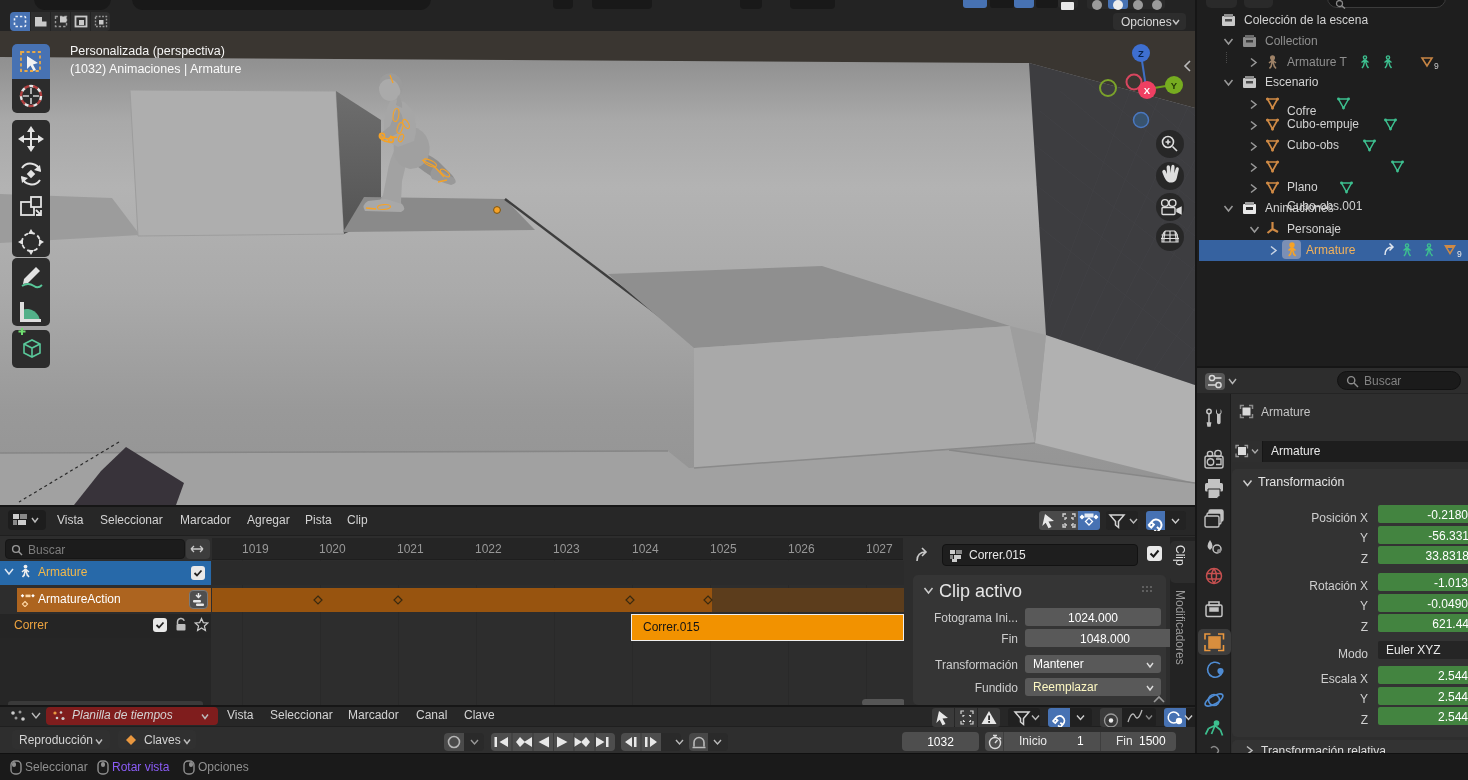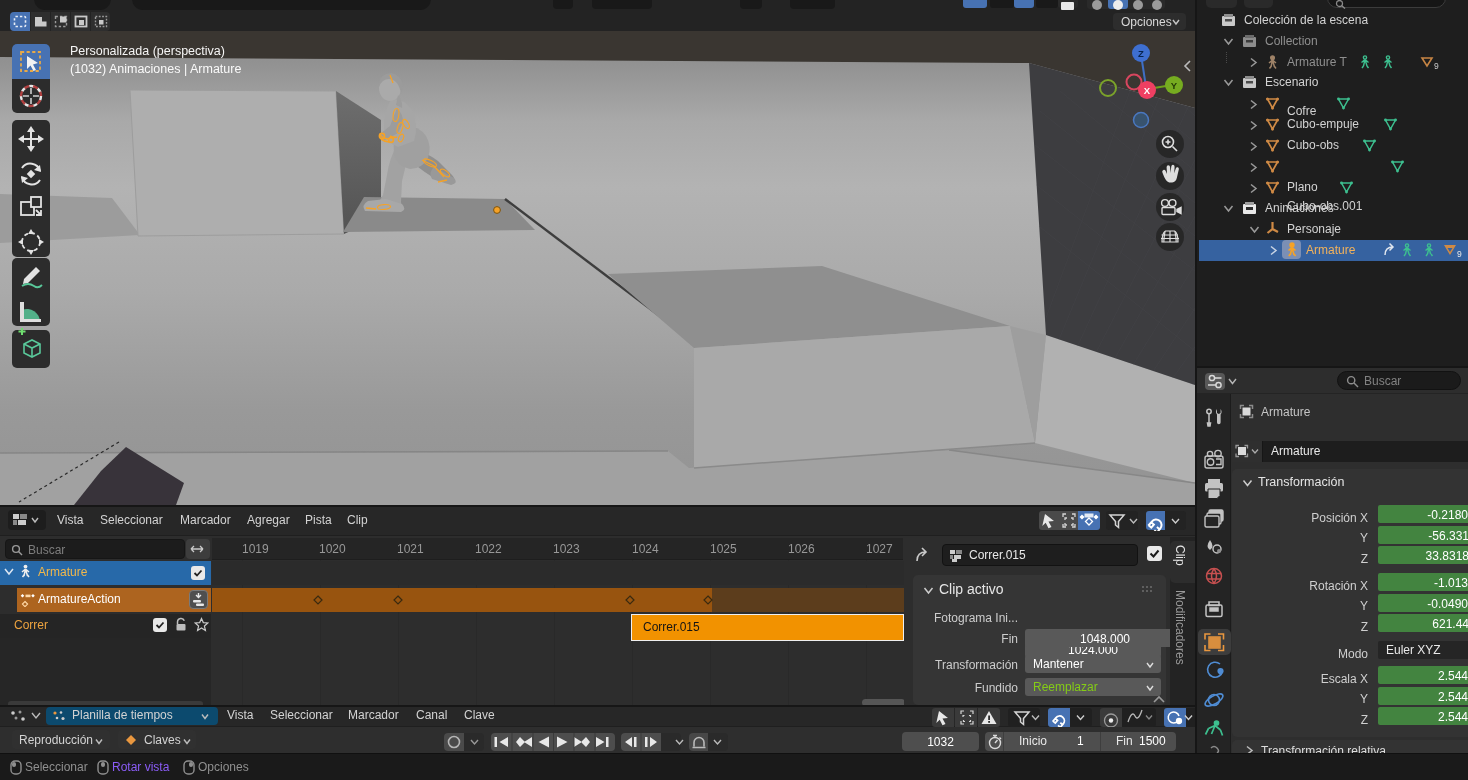--- a/index.html
+++ b/index.html
@@ -410,49 +410,49 @@
     <div class="abs" style="left:243px;top:9px;width:15px;height:15px;background:#e9e9e9;border-radius:3px;">
       <svg width="15" height="15" viewBox="0 0 15 15">
             <path d="M3.5 7.5 L6.5 10.5 L11.5 4.5" fill="none" stroke="#1a1a1a" stroke-width="2"></path>
           </svg>
     </div>
 
     <div class="abs" style="left:9px;top:38px;width:253px;height:130px;background:#353535;border-radius:5px;">
       <svg class="abs" style="left:10px;top:10px;" width="11" height="10" viewBox="0 0 11 10">
             <path d="M1.5 3 L5.5 8 L9.5 3" fill="none" stroke="#ccc" stroke-width="1.5"></path>
           </svg>
-      <span class="txt" style="position:absolute;left:26px;top:6px;color:#e6e6e6;font-size:14px;">Clip activo</span>
+      <span class="txt" style="position:absolute;left:26px;top:6px;color:#e6e6e6;font-size:18px;">Clip activo</span>
       <svg class="abs" style="left:228px;top:10px;" width="14" height="9" viewBox="0 0 14 9">
             <g fill="#6e6e6e">
               <circle cx="2" cy="2" r="1"></circle>
               <circle cx="6" cy="2" r="1"></circle>
               <circle cx="10" cy="2" r="1"></circle>
               <circle cx="2" cy="6" r="1"></circle>
               <circle cx="6" cy="6" r="1"></circle>
               <circle cx="10" cy="6" r="1"></circle>
             </g>
           </svg>
       <span class="txt" style="position:absolute;left:0px;top:36px;width:105px;text-align:right;color:#cdcdcd;">Fotograma  Ini...</span>
-      <div class="abs" style="left:112px;top:33px;width:136px;height:18px;background:#595959;border-radius:3px;text-align:center;margin-top:32px;">
+      <div class="abs" style="left:112px;top:33px;width:136px;height:18px;background:#595959;border-radius:3px;text-align:center;">
         <span class="txt" style="color:#fff;line-height:18px;">1024.000</span>
       </div>
       <span class="txt" style="position:absolute;left:0px;top:57px;width:105px;text-align:right;color:#cdcdcd;">Fin</span>
       <div class="abs" style="left:112px;top:54px;width:160px;height:18px;background:#595959;border-radius:3px;text-align:center;">
         <span class="txt" style="color:#fff;line-height:18px;">1048.000</span>
       </div>
       <span class="txt" style="position:absolute;left:0px;top:83px;width:105px;text-align:right;color:#cdcdcd;">Transformación</span>
       <div class="abs" style="left:112px;top:80px;width:136px;height:18px;background:#595959;border-radius:3px;">
         <span class="txt" style="position:absolute;left:8px;top:2px;color:#fff;">Mantener</span>
         <svg class="abs" style="left:120px;top:6px;" width="10" height="8" viewBox="0 0 10 8">
               <path d="M2 2 L5 6 L8 2" fill="none" stroke="#ddd" stroke-width="1.4"></path>
             </svg>
       </div>
       <span class="txt" style="position:absolute;left:0px;top:106px;width:105px;text-align:right;color:#cdcdcd;">Fundido</span>
       <div class="abs" style="left:112px;top:103px;width:136px;height:18px;background:#595959;border-radius:3px;">
-        <span class="txt" style="position:absolute;left:8px;top:2px;color:#84cc16;">Reemplazar</span>
+        <span class="txt" style="position:absolute;left:8px;top:2px;color:#fef9c3;">Reemplazar</span>
         <svg class="abs" style="left:120px;top:6px;" width="10" height="8" viewBox="0 0 10 8">
               <path d="M2 2 L5 6 L8 2" fill="none" stroke="#ddd" stroke-width="1.4"></path>
             </svg>
       </div>
     </div>
     <svg class="abs" style="left:248px;top:158px;" width="14" height="9" viewBox="0 0 14 9">
           <path d="M2 7 L7 2 L12 7" fill="none" stroke="#999" stroke-width="1.6"></path>
         </svg>
   </div>
 
@@ -465,21 +465,21 @@
 
 <div class="abs" id="timeline" style="left:0;top:705px;width:1195px;height:48px;background:#2e2e2e;">
   <div class="abs" style="left:0;top:0;width:1195px;height:22px;background:#272727;border-bottom:1px solid #1f1f1f;"></div>
   <svg class="abs" style="left:8px;top:3px;" width="36" height="16" viewBox="0 0 36 16">
     <circle cx="5" cy="5" r="1.8" fill="#ccc"></circle>
         <circle cx="12" cy="4" r="1.5" fill="#999"></circle>
         <circle cx="8" cy="10" r="1.5" fill="#999"></circle>
         <circle cx="15" cy="11" r="1.8" fill="#ccc"></circle>
     <path d="M24 5 l4 5 4 -5" fill="none" stroke="#bbb" stroke-width="1.4"></path>
   </svg>
-  <div class="abs" style="left:46px;top:2px;width:172px;height:18px;background:#0c4a6e;border-radius:4px;">
+  <div class="abs" style="left:46px;top:2px;width:172px;height:18px;background:#7f1d1d;border-radius:4px;font-style:italic;">
     <svg class="abs" style="left:6px;top:3px;" width="14" height="12" viewBox="0 0 14 12">
           <circle cx="3" cy="3" r="1.6" fill="#e9973f"></circle>
           <circle cx="9" cy="2.5" r="1.3" fill="#ccc"></circle>
           <circle cx="5" cy="8" r="1.3" fill="#ccc"></circle>
           <circle cx="11" cy="8.5" r="1.6" fill="#ccc"></circle>
         </svg>
     <span class="txt" style="position:absolute;left:26px;top:1px;">Planilla de tiempos</span>
     <svg class="abs" style="left:154px;top:6px;" width="10" height="8" viewBox="0 0 10 8">
           <path d="M2 1.5 L5 5.5 L8 1.5" fill="none" stroke="#bbb" stroke-width="1.4"></path>
         </svg>

